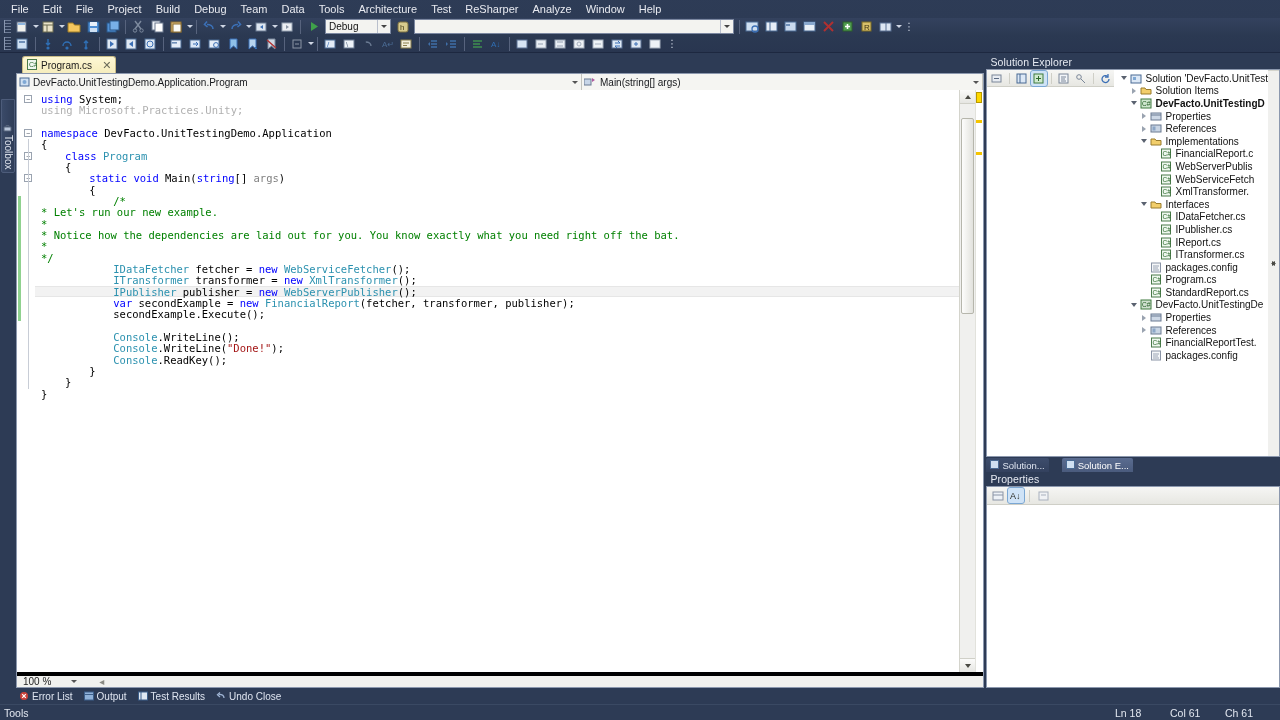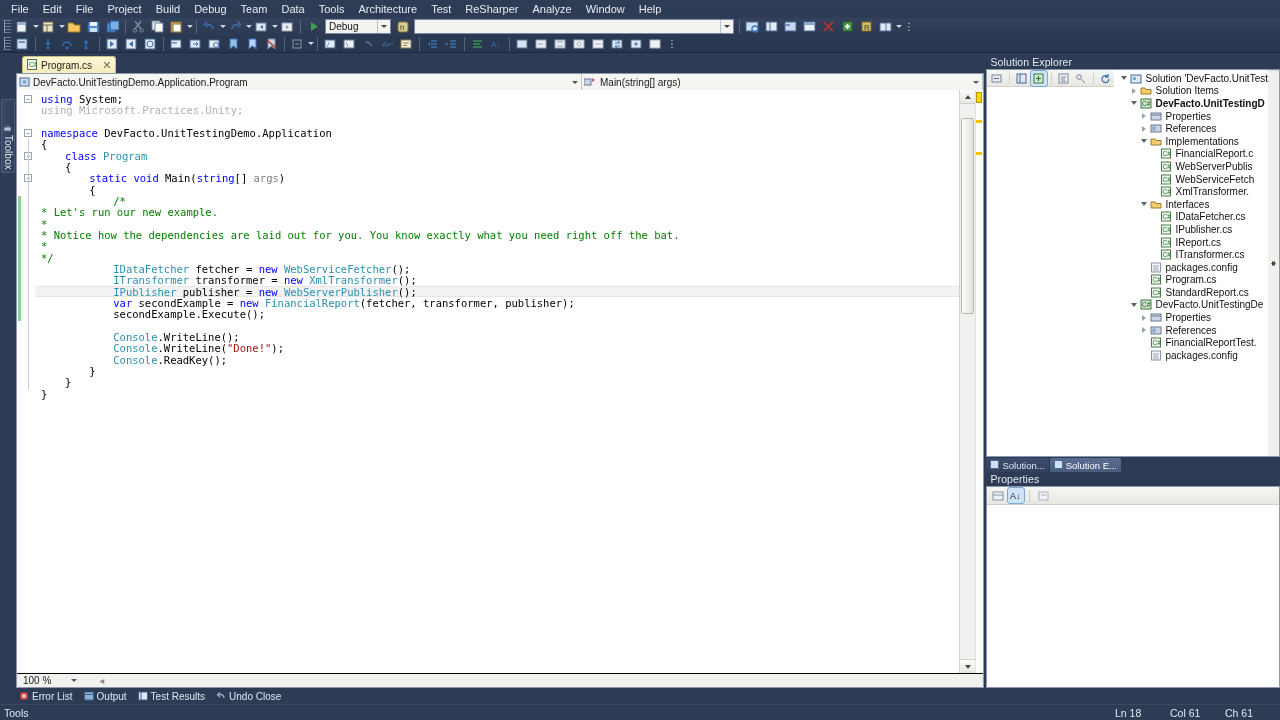--- a/index.html
+++ b/index.html
@@ -313,21 +313,21 @@
   .marker {
     position: absolute; left: 0; right: 1px; height: 3px;
     background: #f5c400;
   }
   .marker.box {
     height: 11px; background: #ffd800; border: 1px solid #b89800;
   }
   .editor-footer {
     flex: 0 0 14px;
     background: #f1f1ee;
-    border-top: 1px solid #000000;
+    border-top: 4px solid #000000;
     display: flex;
     align-items: center;
     font-size: 10px;
     color: #222;
     padding-left: 6px;
     gap: 16px;
   }
   .zoom-arrow {
     width:0;height:0;
     border-left:3px solid transparent;
@@ -425,21 +425,21 @@
     position:absolute; left: 12px; width: 86px; top:1px; bottom:1px;
     background: linear-gradient(to bottom,#fdfdfc,#e2e2dd);
     border: 1px solid #b6b6ac; border-radius: 2px;
   }
   .se-hscroll .harrow { width: 11px; height: 11px; display:flex;align-items:center;justify-content:center; }
 
   .dock-tabs {
     height: 15px;
     display: flex;
     align-items: flex-end;
-    gap: 1px;
+    gap: 13px;
     flex: 0 0 15px;
     padding-top: 1px;
   }
   .dtab {
     height: 14px;
     background: linear-gradient(to bottom,#3d4d6c,#33415e);
     border: 1px solid #566betc;
     border-color: #56627c;
     border-bottom: none;
     border-radius: 2px 2px 0 0;

